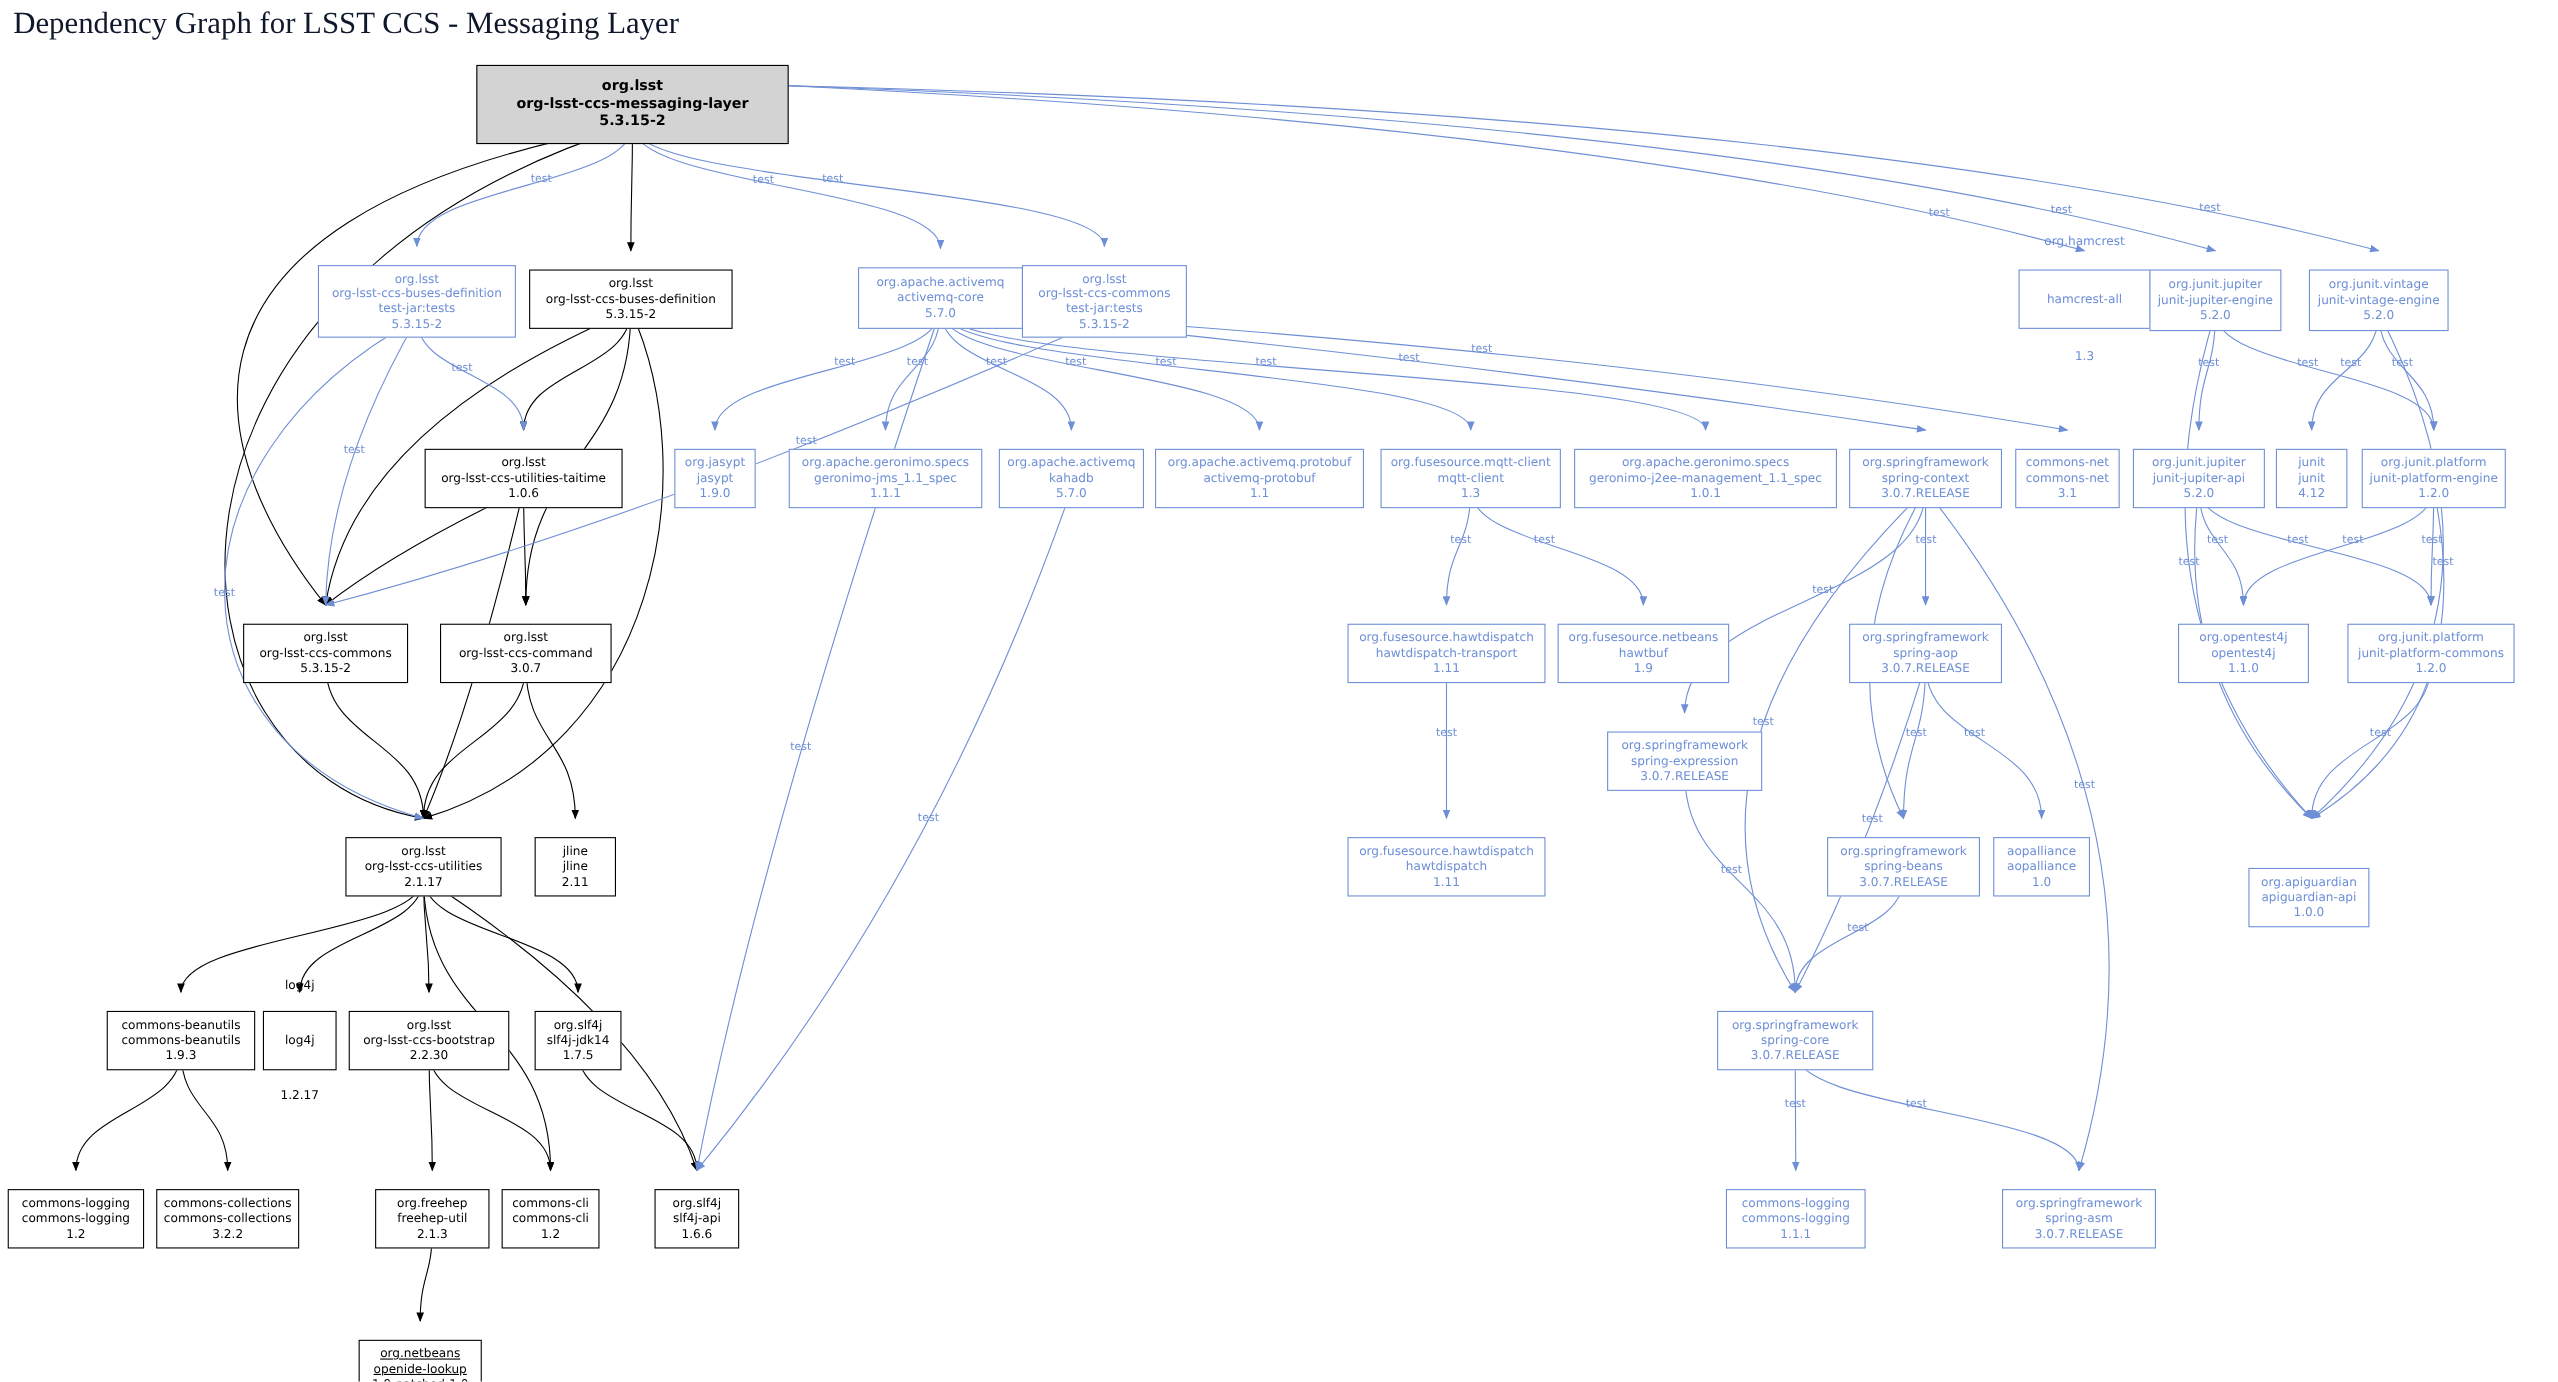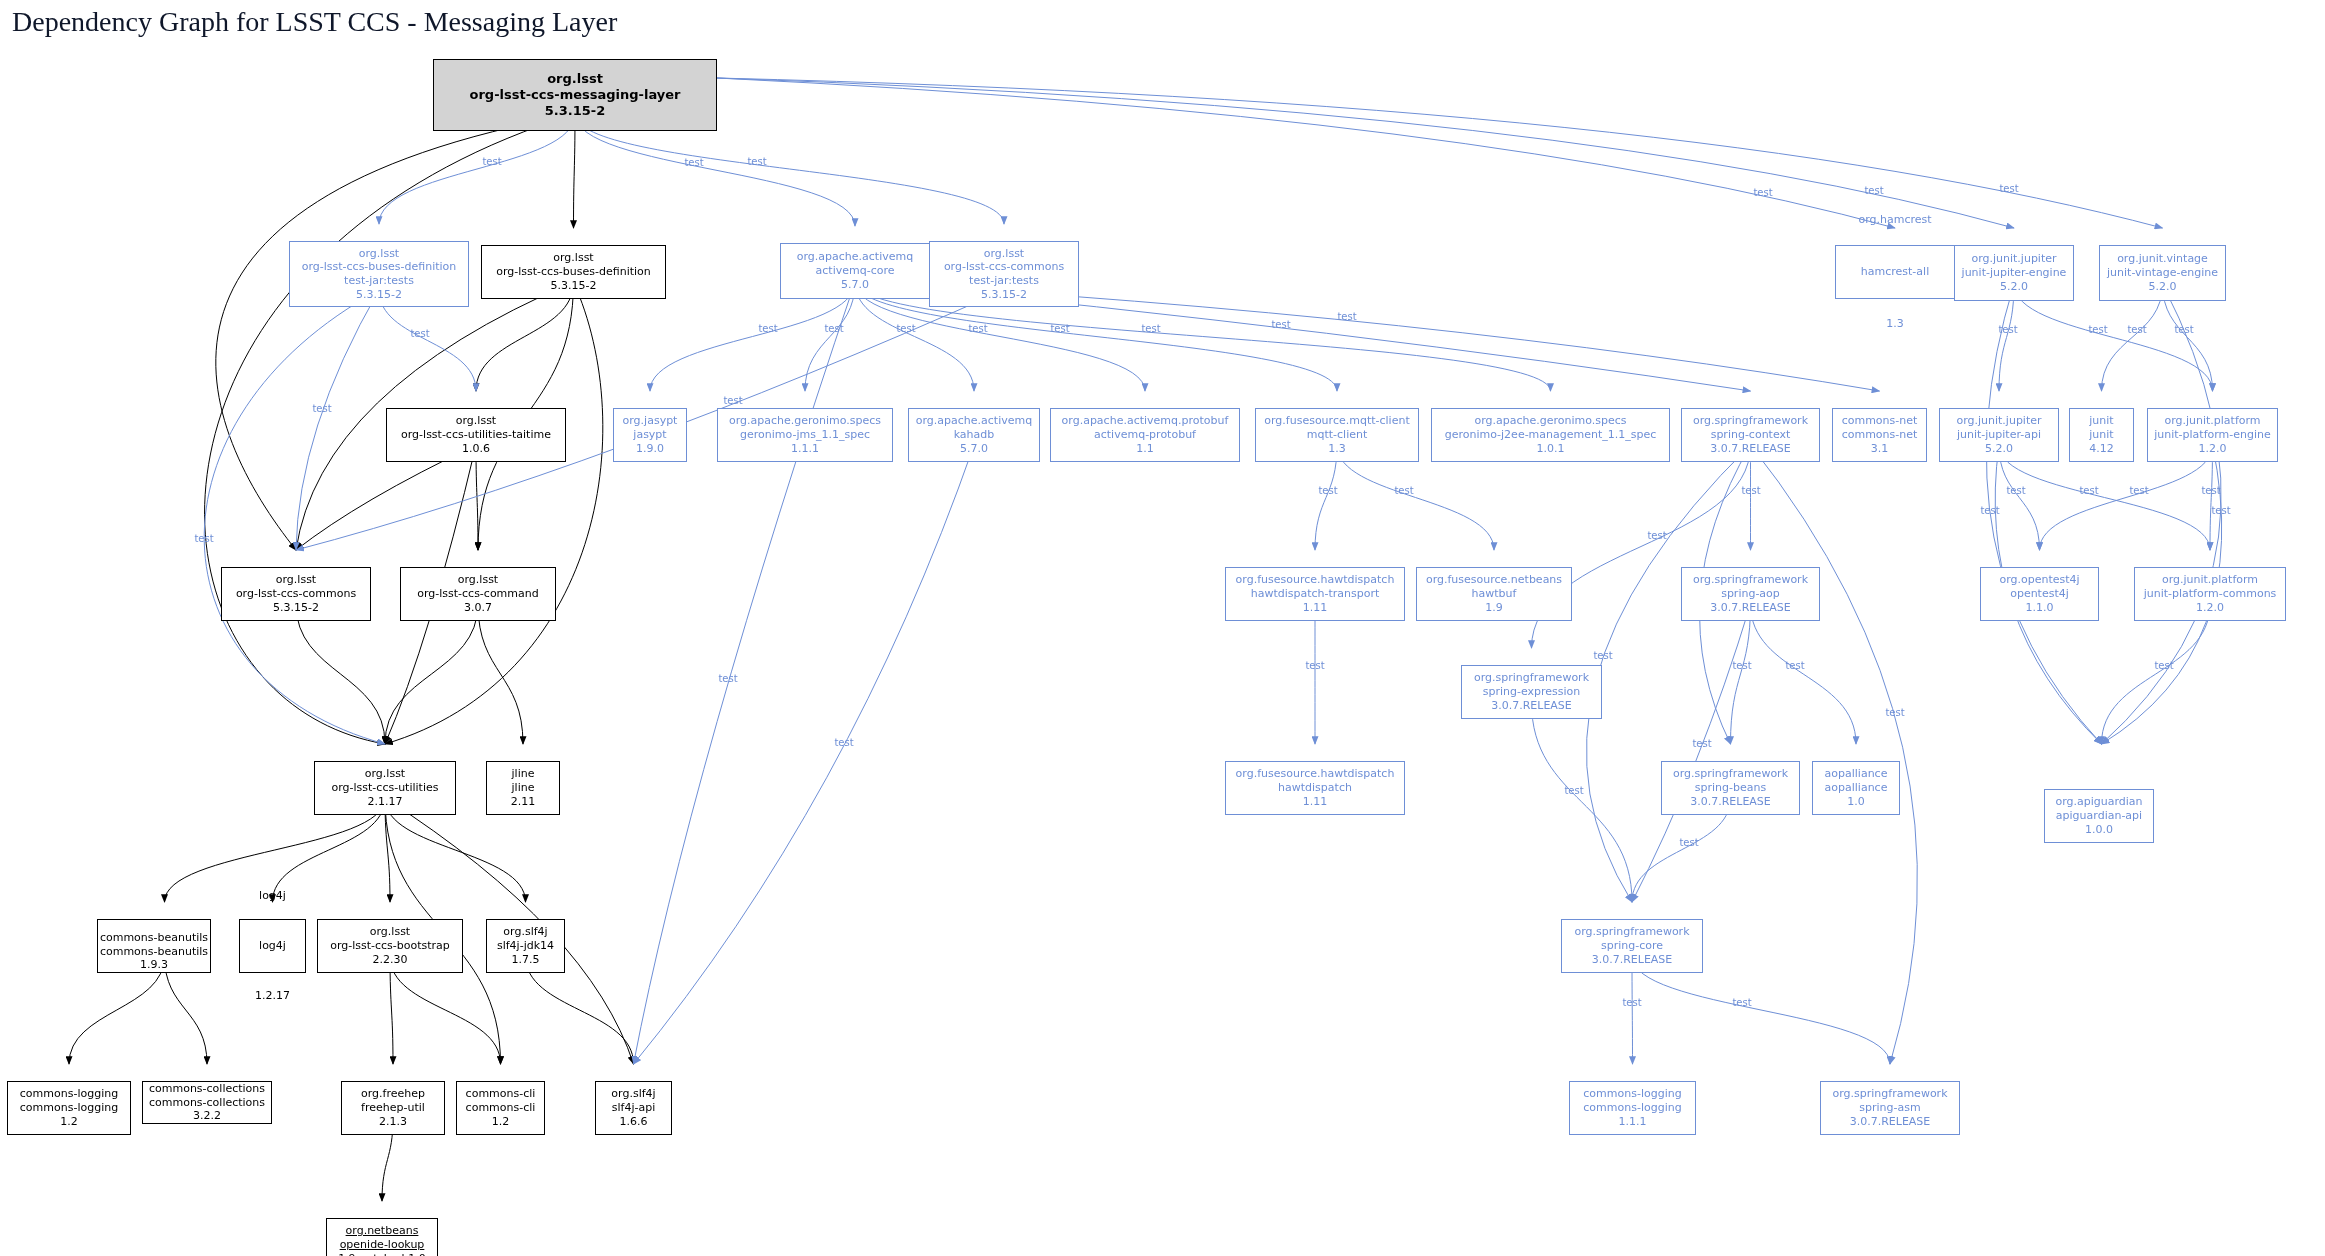--- a/index.html
+++ b/index.html
@@ -335,21 +335,21 @@
     <div class="node test" style="left: 1812px; top: 744px; width: 88px; height: 54px; border-color: rgb(110, 143, 214); color: rgb(110, 143, 214);">
       <div>aopalliance</div>
       <div>aopalliance</div>
       <div>1.0</div>
     </div>
     <div class="node test" style="left: 2044px; top: 772px; width: 110px; height: 54px; border-color: rgb(110, 143, 214); color: rgb(110, 143, 214);">
       <div>org.apiguardian</div>
       <div>apiguardian-api</div>
       <div>1.0.0</div>
     </div>
-    <div class="node compile" style="left: 97px; top: 902px; width: 114px; height: 54px; justify-content: flex-end;">
+    <div class="node compile" style="left: 97px; top: 902px; width: 135px; height: 54px;">
       <div>commons-beanutils</div>
       <div>commons-beanutils</div>
       <div>1.9.3</div>
     </div>
     <div class="node compile" style="left: 239px; top: 902px; width: 67px; height: 54px; gap: 36px;">
       <div>log4j</div>
       <div>log4j</div>
       <div>1.2.17</div>
     </div>
     <div class="node compile" style="left: 317px; top: 902px; width: 146px; height: 54px;">
@@ -365,21 +365,21 @@
     <div class="node test" style="left: 1561px; top: 902px; width: 142px; height: 54px; border-color: rgb(110, 143, 214); color: rgb(110, 143, 214);">
       <div>org.springframework</div>
       <div>spring-core</div>
       <div>3.0.7.RELEASE</div>
     </div>
     <div class="node compile" style="left: 7px; top: 1064px; width: 124px; height: 54px;">
       <div>commons-logging</div>
       <div>commons-logging</div>
       <div>1.2</div>
     </div>
-    <div class="node compile" style="left: 142px; top: 1064px; width: 130px; height: 43px;">
+    <div class="node compile" style="left: 142px; top: 1064px; width: 130px; height: 54px;">
       <div>commons-collections</div>
       <div>commons-collections</div>
       <div>3.2.2</div>
     </div>
     <div class="node compile" style="left: 341px; top: 1064px; width: 104px; height: 54px;">
       <div>org.freehep</div>
       <div>freehep-util</div>
       <div>2.1.3</div>
     </div>
     <div class="node compile" style="left: 456px; top: 1064px; width: 89px; height: 54px;">

